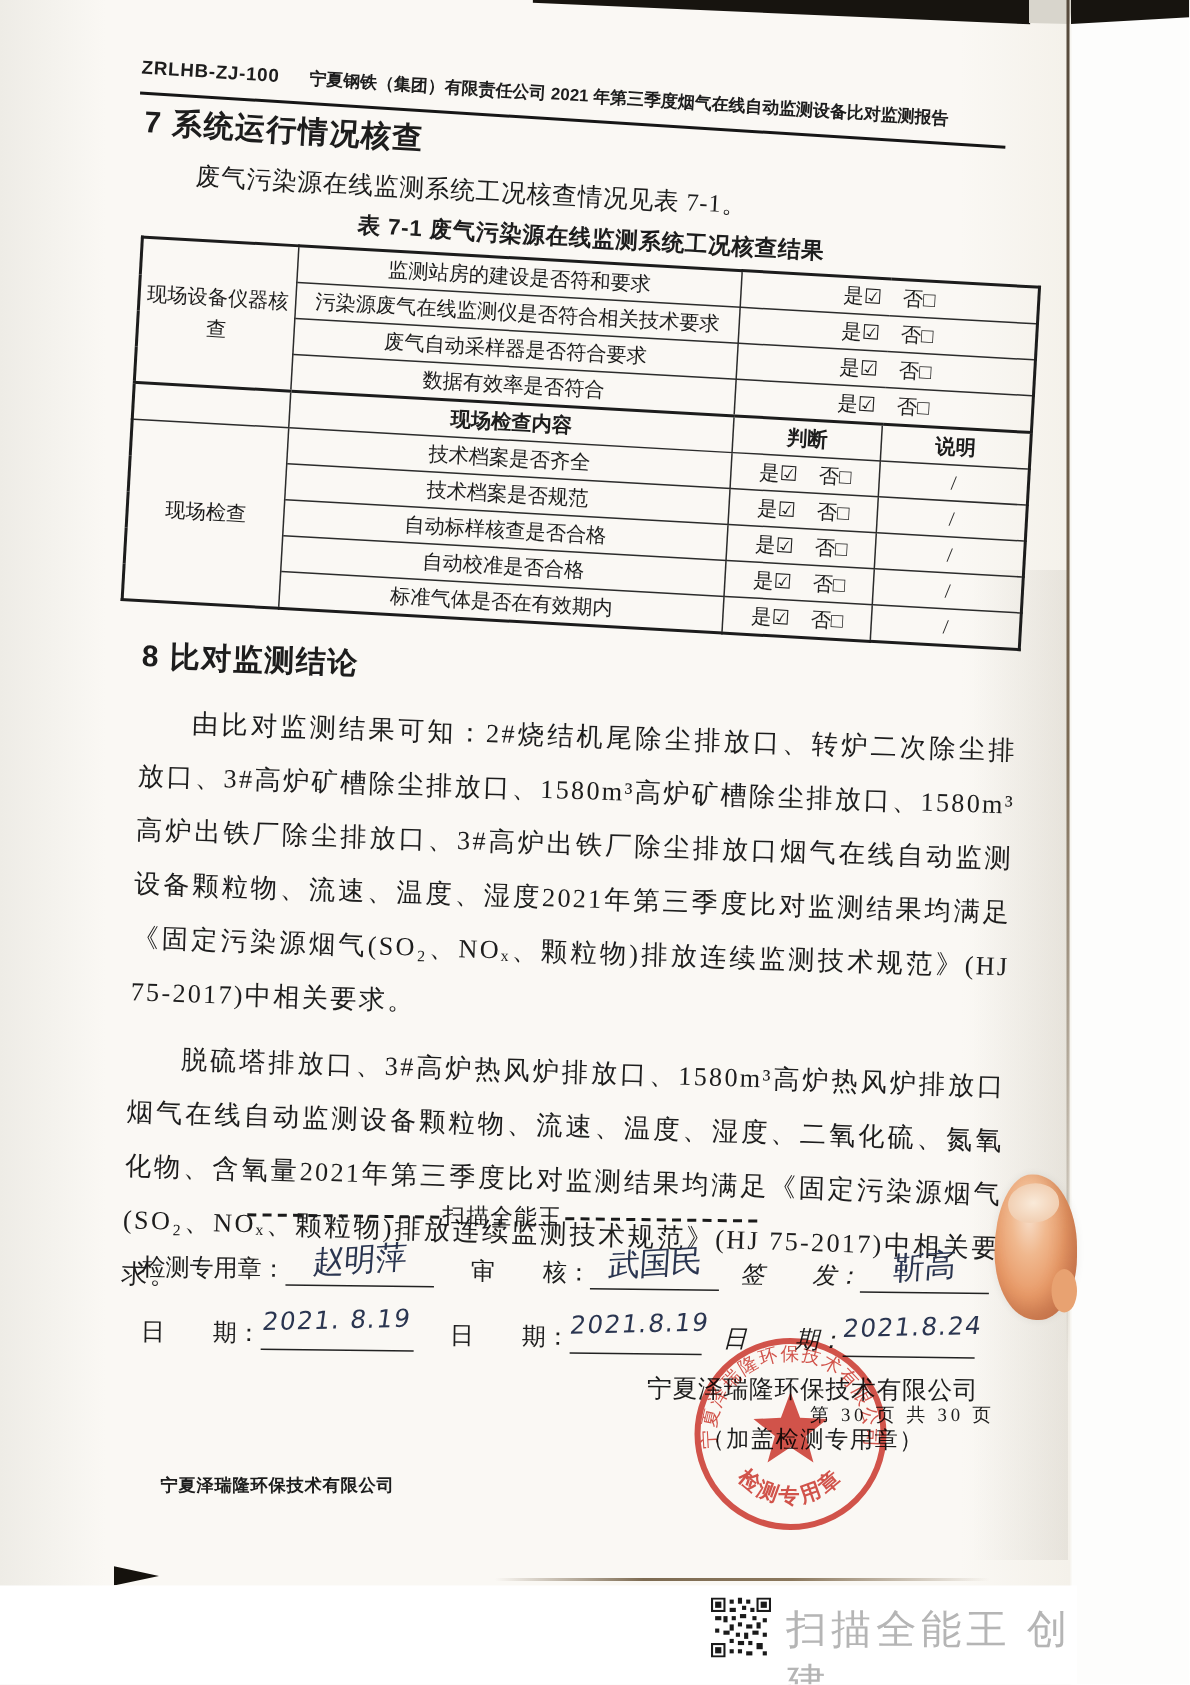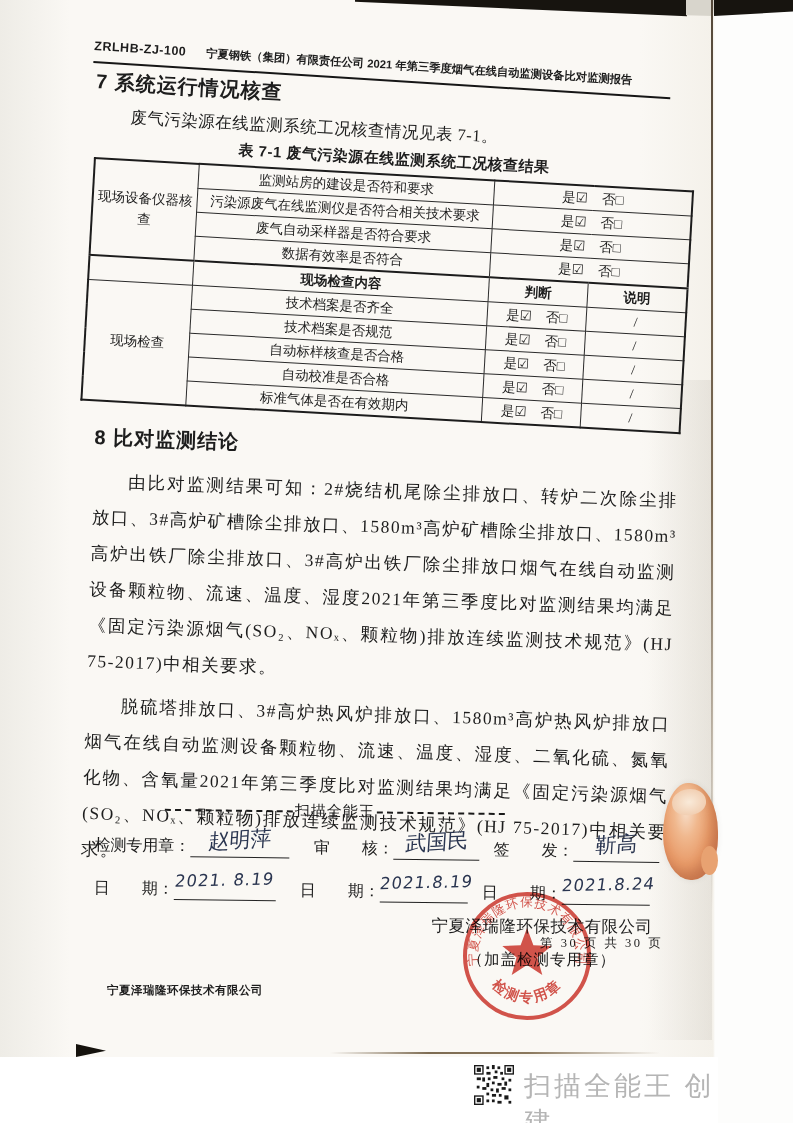--- a/index.html
+++ b/index.html
@@ -55,21 +55,21 @@
   .divider .dash{flex:1;border-top:2.6px dashed #1a1a1a;}
   .divider .lbl{margin:0 2px;letter-spacing:1px;}
   .sigrow,.daterow{display:flex;align-items:flex-end;font-size:16px;}
   .sigrow{margin-top:10px;}
   .daterow{margin-top:15px;}
   .sline{border-bottom:1.6px solid #222;text-align:center;height:27px;}
   .sig{display:inline-block;font-family:"DejaVu Sans",sans-serif;color:#2a3550;
     font-size:21px;transform:rotate(-4deg) skewX(-7deg);position:relative;top:-4px;}
   .hdate{display:inline-block;font-family:"DejaVu Sans",sans-serif;color:#2a3550;
     font-size:16.5px;transform:rotate(-2deg) skewX(-9deg);position:relative;top:-2px;letter-spacing:1px;}
-  .w1{width:102px;} .w2{width:88px;} .m1{margin-left:24px;} .m2{margin-left:14px;}
+  .w1{width:102px;} .w2{width:88px;} .m1{margin-left:24px;} .m2{margin-left:14px;font-style:italic;}
   .lab{white-space:nowrap;}
   .company{left:408px;top:915px;width:268px;transform:rotate(.3deg);text-align:center;z-index:2;}
   .company .cname{font-size:16.5px;letter-spacing:.5px;}
   .company .snote{font-size:15.5px;margin-top:12px;letter-spacing:1px;}
   .pageinfo{left:540px;top:935px;font-size:12.5px;letter-spacing:2.5px;z-index:2;}
   .footer{left:107px;top:983px;font-size:11.5px;font-weight:bold;letter-spacing:.5px;}
   .stamp{position:absolute;left:455px;top:884px;width:144px;height:144px;z-index:5;
     opacity:.85;mix-blend-mode:multiply;}
   .finger{position:absolute;left:663px;top:783px;width:55px;height:97px;z-index:6;
     background:radial-gradient(ellipse at 42% 30%,#f7dcc6 0%,#f0b88e 26%,#e89a68 55%,#da845b 80%,#cf7850 100%);

